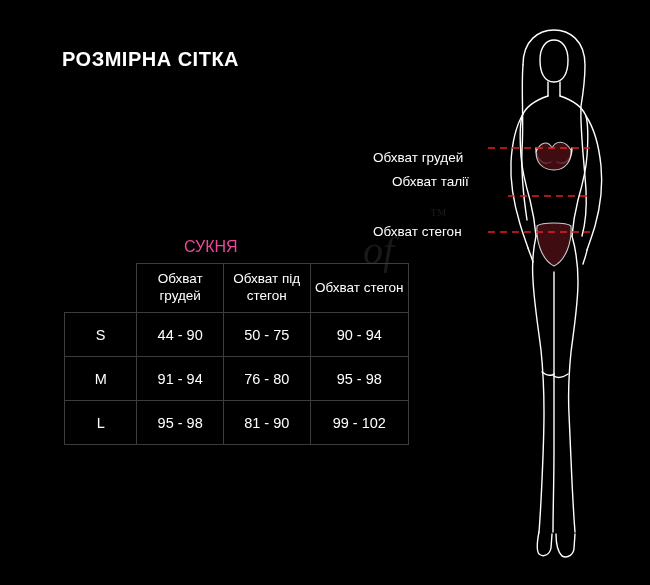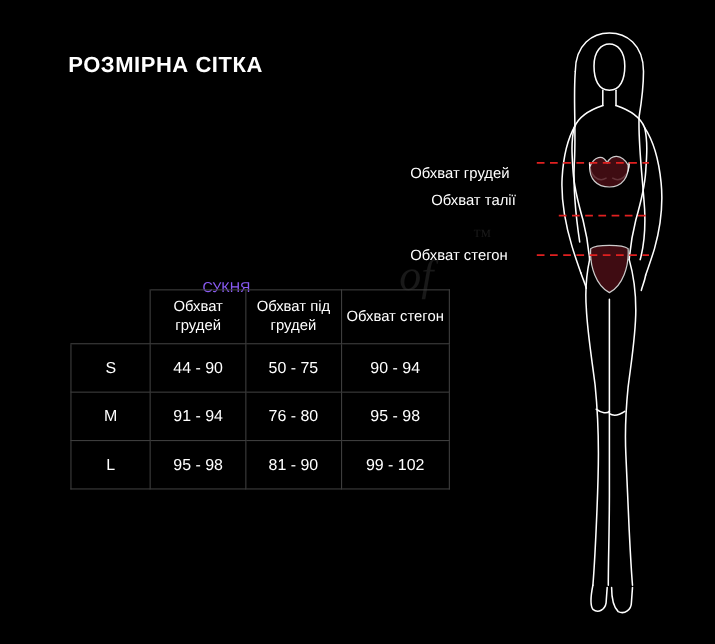--- a/index.html
+++ b/index.html
@@ -71,23 +71,22 @@
     font-weight: bold;
     letter-spacing: 0.5px;
     color: #ffffff;
   }
 
   
   #table-caption {
     position: absolute;
     left: 184px;
     top: 238px;
-    font-size: 13px;
-    color: #8b5cf6;
-    margin-top: 15px;
+    font-size: 16px;
+    color: #ec4899;
   }
   #size-table {
     position: absolute;
     left: 64px;
     top: 263px;
     width: 345px;
     border-collapse: collapse;
     font-size: 14px;
   }
   #size-table td, #size-table th {
@@ -154,21 +153,21 @@
   <colgroup>
     <col class="c1">
       <col class="c2">
       <col class="c3">
       <col class="c4">
   </colgroup>
   <thead>
     <tr>
       <th class="corner"></th>
       <th>Обхват грудей</th>
-      <th>Обхват під грудей</th>
+      <th>Обхват під стегон</th>
       <th>Обхват стегон</th>
     </tr>
   </thead>
   <tbody>
     <tr>
       <td class="sz">S</td>
       <td>44 - 90</td>
       <td>50 - 75</td>
       <td>90 - 94</td>
     </tr>

